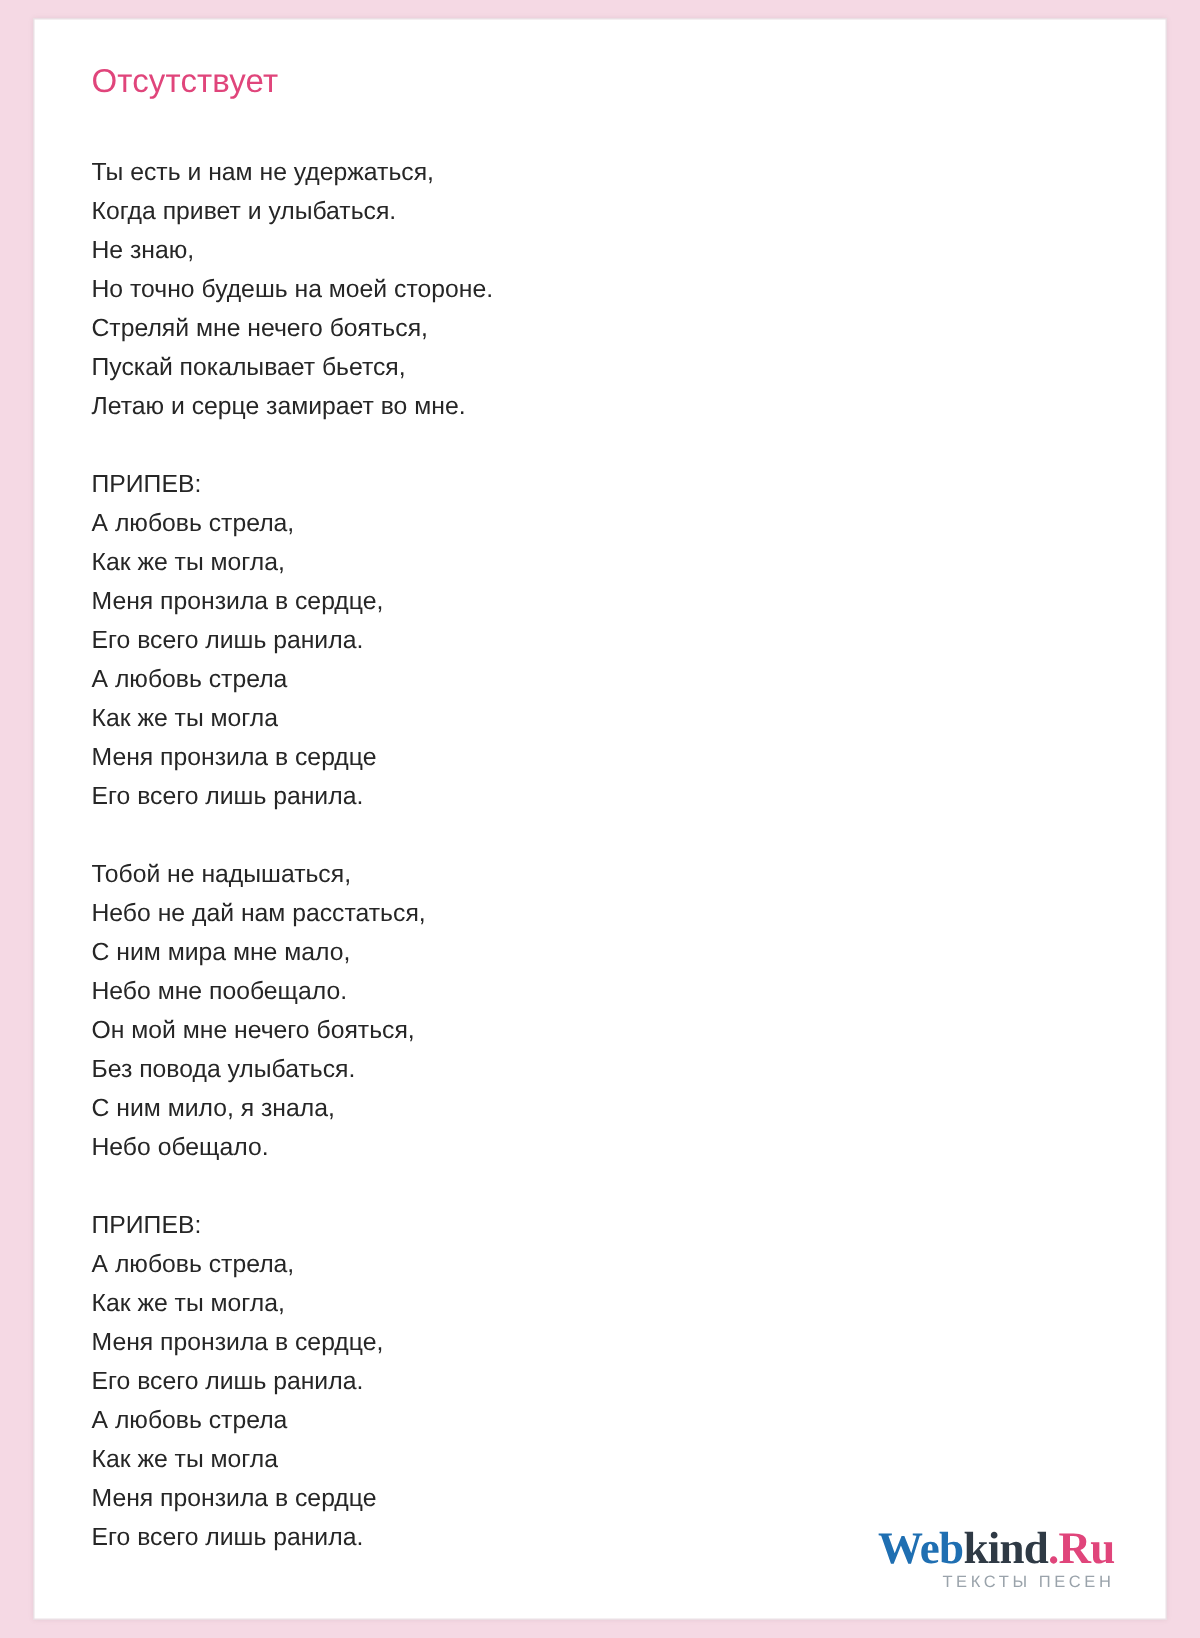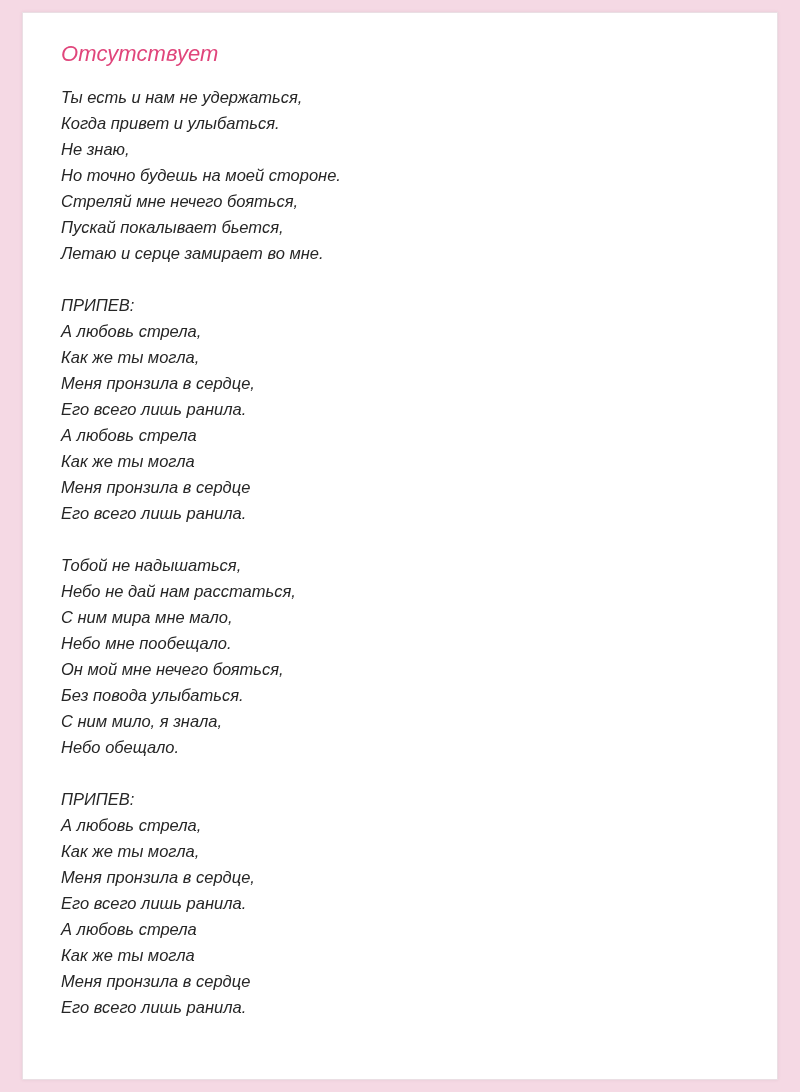--- a/index.html
+++ b/index.html
@@ -19,21 +19,20 @@
     top: 12px;
     width: 756px;
     height: 1068px;
     background: #ffffff;
     box-sizing: border-box;
     border: 1px solid #eadfe4;
     box-shadow: 0 0 3px rgba(150,120,130,0.15);
   }
   .content {
     padding: 28px 34px 0 38px;
-    font-style: italic;
   }
   .song-title {
     font-size: 22px;
     color: #e0457b;
     font-weight: normal;
     margin: 0 0 6px 0;
     line-height: 1.2;
     letter-spacing: 0.1px;
   }
   .artist-line {
@@ -41,21 +40,21 @@
     color: #333333;
     padding-bottom: 11px;
     border-bottom: 1px dashed #c9d8e4;
     margin-bottom: 0;
   }
   .artist-line a {
     color: #2f7fc1;
     text-decoration: none;
   }
   .lyrics {
-    margin-top: 17px;
+    margin-top: 35px;
     font-size: 16.5px;
     line-height: 26px;
     color: #262626;
     white-space: pre-wrap;
     font-family: "Liberation Sans", sans-serif;
   }
   .watermark {
     position: absolute;
     right: 34px;
     bottom: 18px;
@@ -122,13 +121,17 @@
 Как же ты могла,
 Меня пронзила в сердце,
 Его всего лишь ранила.
 А любовь стрела
 Как же ты могла
 Меня пронзила в сердце
 Его всего лишь ранила.</div>
 
   </div>
 
+  <div class="watermark">
+    <div class="wm-main"><span class="wm-web">Web</span><span class="wm-kind">kind</span><span class="wm-dot">.</span><span class="wm-ru">Ru</span></div>
+    <div class="wm-sub">ТЕКСТЫ ПЕСЕН</div>
+  </div>
 </div>
 
 </body></html>

